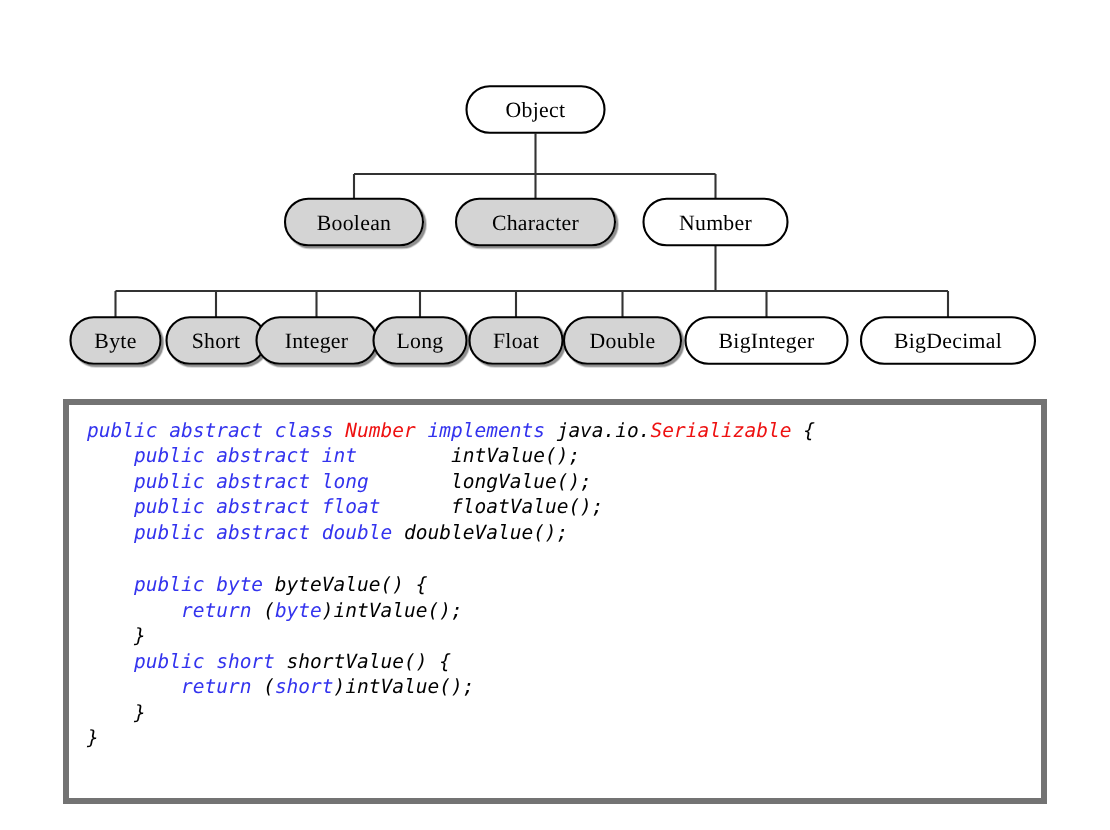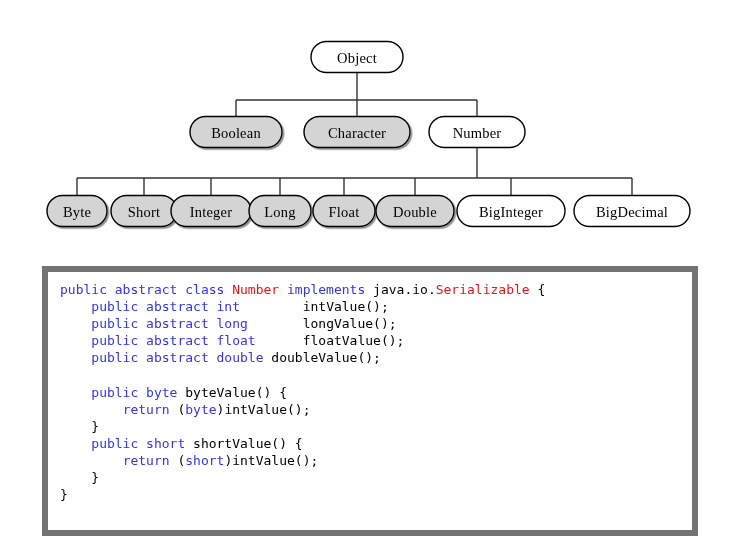--- a/index.html
+++ b/index.html
@@ -12,21 +12,21 @@
     height: 553px;
     position: relative;
     font-family: "Liberation Serif", serif;
     overflow: hidden;
   }
 
   
   #tree-diagram {
     position: absolute;
     left: 0;
-    top: 0;
+    top: 16px;
     width: 740px;
     height: 245px;
   }
   #tree-diagram svg {
     display: block;
   }
   .node-label {
     font-family: "Liberation Serif", serif;
     font-size: 14.5px;
     fill: #000000;
@@ -36,22 +36,23 @@
   }
 
   
   #code-box {
     position: absolute;
     left: 42px;
     top: 266px;
     width: 656px;
     height: 270px;
     box-sizing: border-box;
-    border: 6px solid #737373;
+    border: 4px solid #737373;
     background: #ffffff;
+    font-style: italic;
   }
   #code-listing {
     margin: 0;
     padding: 9px 0 0 12px;
     font-family: "DejaVu Sans Mono", monospace;
     font-size: 13px;
     line-height: 17.1px;
     white-space: pre;
     color: #000000;
     letter-spacing: 0px;

